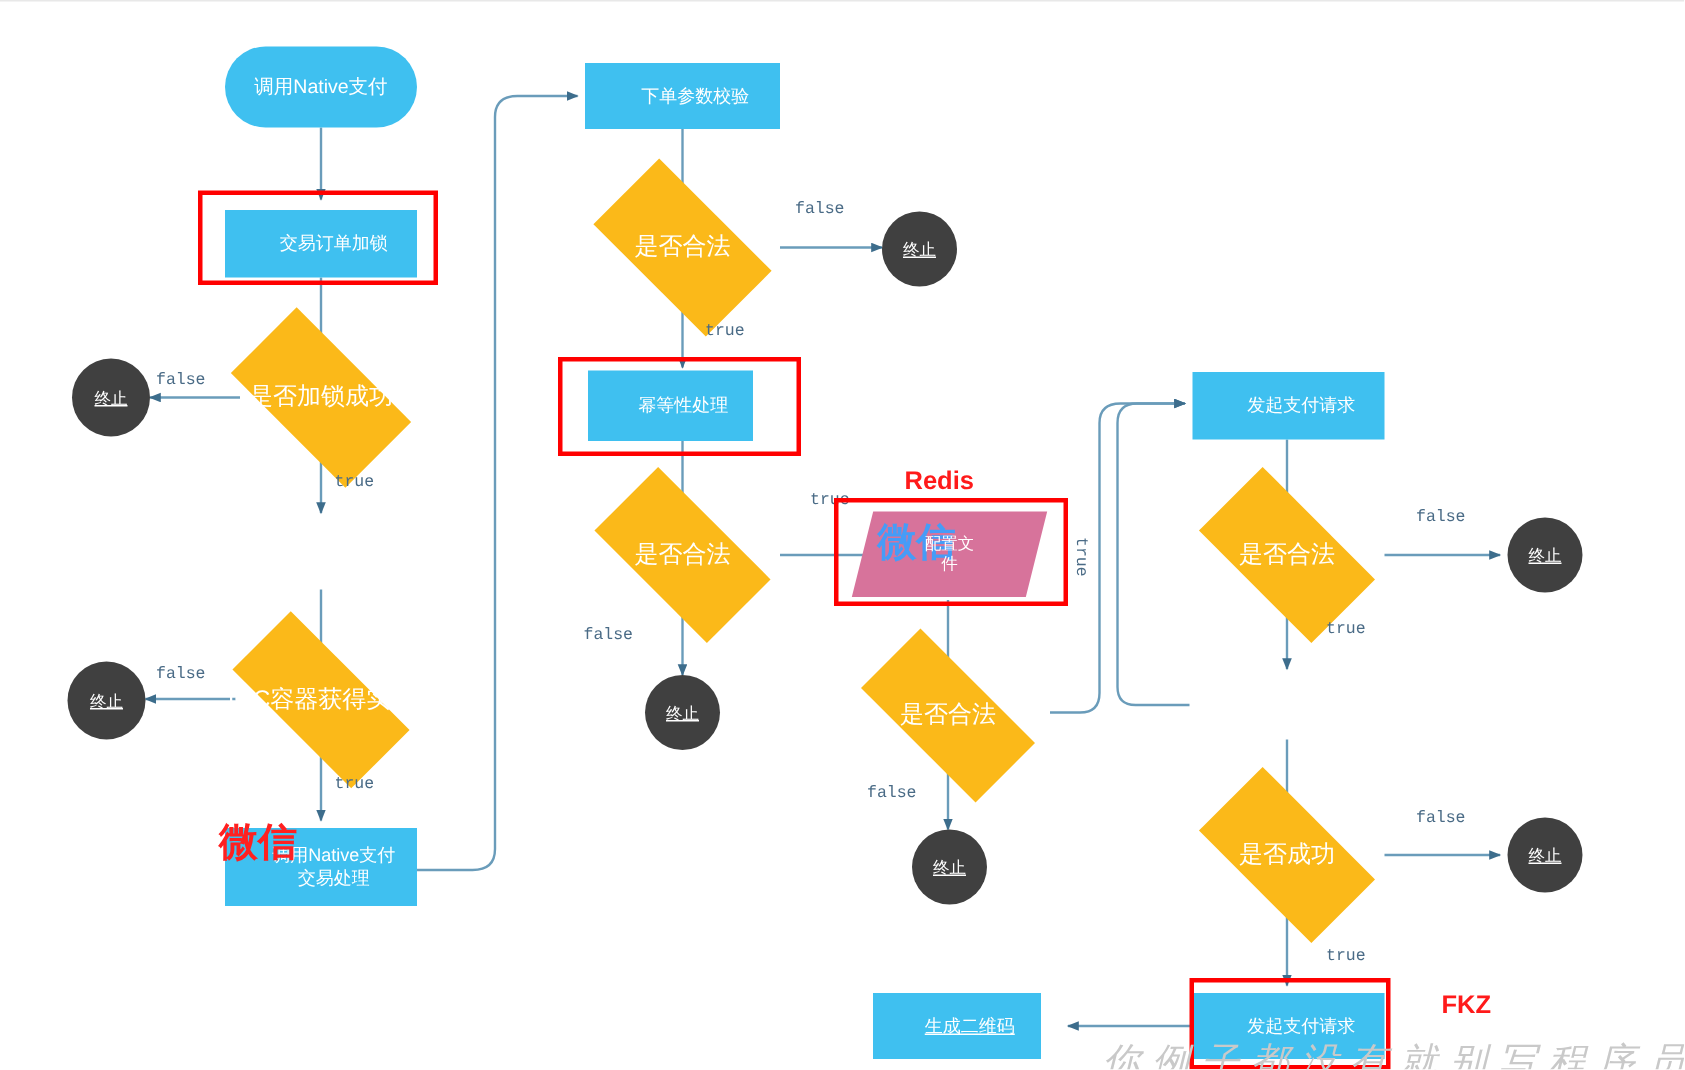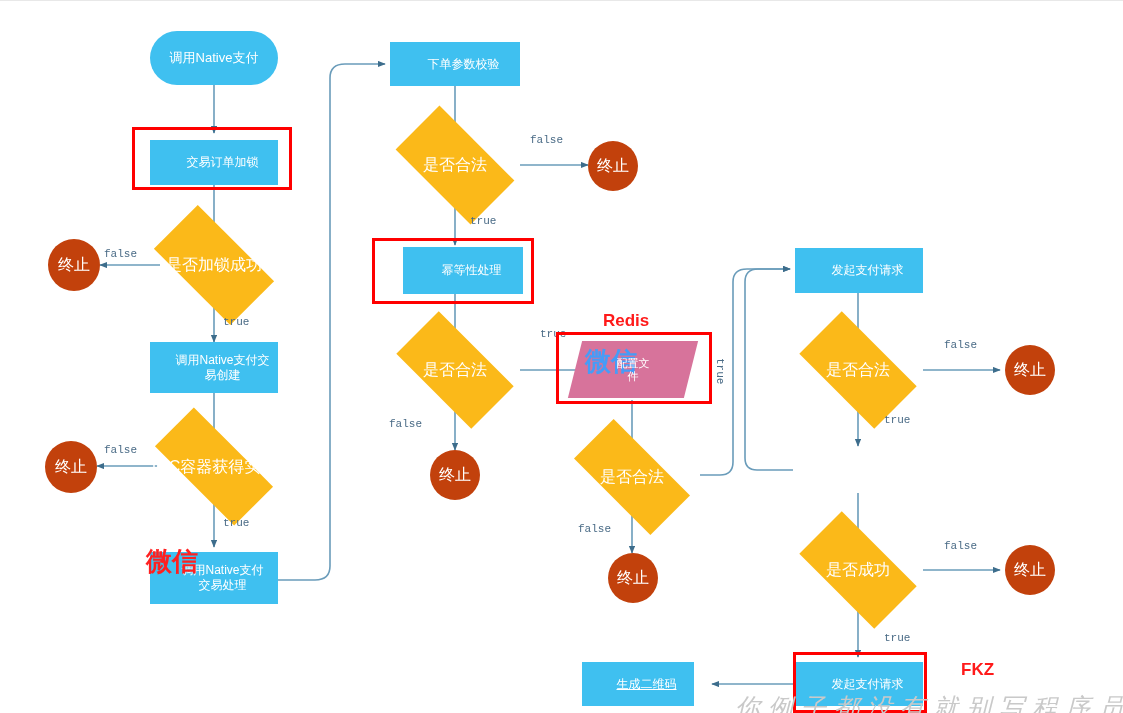--- a/index.html
+++ b/index.html
@@ -57,23 +57,23 @@
   }
   .decision-wrap .dia-label{
     position:absolute;left:50%;top:50%;
     transform:translate(-50%,-50%);
     color:#fff;font-size:16px;white-space:nowrap;
     z-index:2;
   }
   .circle{
     position:absolute;
     border-radius:50%;
-    background:#c2410c;
+    background:#404040;
     display:flex;align-items:center;justify-content:center;
-    color:#fff;font-size:16px;
+    color:#fff;font-size:11px;text-decoration:underline;
   }
   .para-wrap{ position:absolute; }
   .para-wrap .para{
     position:absolute;left:0;top:0;width:100%;height:100%;
     background:#d7739b;
     transform:skewX(-14deg);
   }
   .para-wrap .para-label{
     position:absolute;left:0;top:0;width:100%;height:100%;
     display:flex;align-items:center;justify-content:center;
@@ -191,43 +191,41 @@
 
   <div class="node proc" style="left:150px;top:140px;width:128px;height:45px;">交易订单加锁</div>
 
   <div class="decision-wrap" style="left:160px;top:234px;width:108px;height:62px;">
     <div class="dia"></div>
     <div class="dia-label">是否加锁成功</div>
   </div>
 
   <div class="circle" style="left:48px;top:239px;width:52px;height:52px;">终止</div>
 
-  <div class="node proc" style="left:150px;top:342px;width:128px;height:51px;">调用Native支付交
-易创建</div>
 
   <div class="decision-wrap" style="left:158px;top:439px;width:112px;height:55px;">
     <div class="dia"></div>
     <div class="dia-label">IOC容器获得实现</div>
   </div>
 
   <div class="circle" style="left:45px;top:441px;width:52px;height:52px;">终止</div>
 
   <div class="node proc" style="left:150px;top:552px;width:128px;height:52px;">调用Native支付
 交易处理</div>
 
   <div class="node proc" style="left:390px;top:42px;width:130px;height:44px;">下单参数校验</div>
 
   <div class="decision-wrap" style="left:402px;top:134px;width:106px;height:62px;">
     <div class="dia"></div>
     <div class="dia-label">是否合法</div>
   </div>
 
   <div class="circle" style="left:588px;top:141px;width:50px;height:50px;">终止</div>
 
-  <div class="node proc" style="left:403px;top:247px;width:120px;height:47px;">幂等性处理</div>
+  <div class="node proc" style="left:392px;top:247px;width:110px;height:47px;">幂等性处理</div>
 
   <div class="decision-wrap" style="left:402px;top:340px;width:106px;height:60px;">
     <div class="dia"></div>
     <div class="dia-label">是否合法</div>
   </div>
 
   <div class="circle" style="left:430px;top:450px;width:50px;height:50px;">终止</div>
 
   <div class="para-wrap" style="left:575px;top:341px;width:116px;height:57px;">
     <div class="para"></div>

